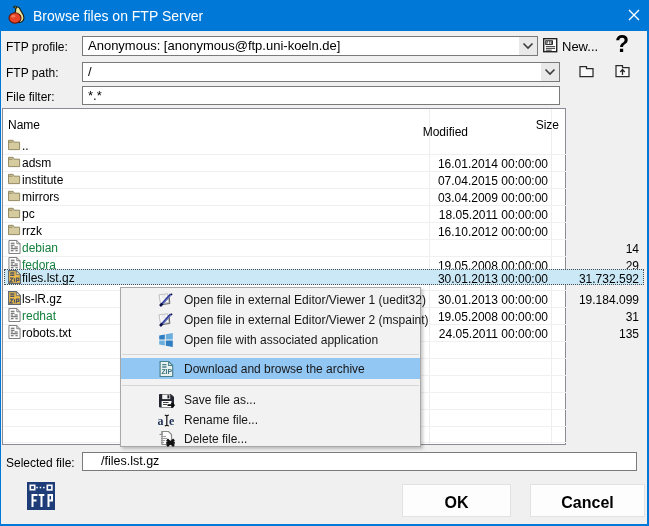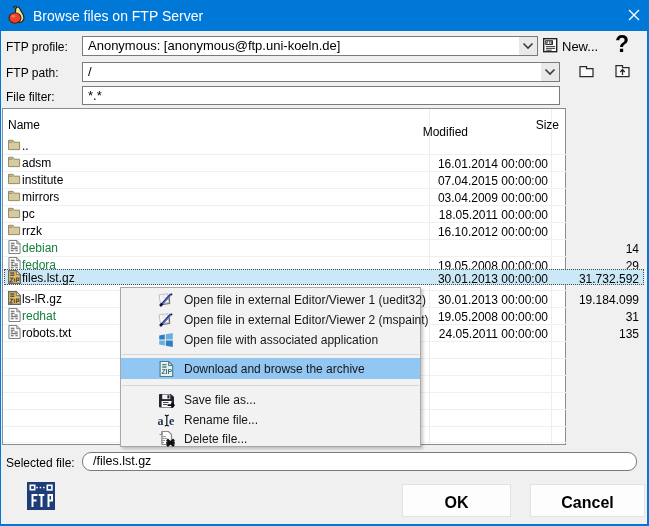--- a/index.html
+++ b/index.html
@@ -297,21 +297,21 @@
             <path d="M3 6.5 h5 M3 8.5 h6 M3 10.5 h4 M3 12.5 h3" stroke="#9a9a9a" stroke-width="1"></path>
             <path d="M9 9.5 L16 16 M16 9.5 L9 16" stroke="#111" stroke-width="2.6"></path>
             <path d="M8.2 12.8 L16.8 12.8" stroke="#111" stroke-width="2.2"></path>
           </svg>
           <div class="mtext">Delete file...</div>
         </div>
     </div>
   </div>
 
   <label class="fl abs" style="left:6px; top:456px;">Selected file:</label>
-  <div class="inp abs" style="left:82px; top:452px; width:555px; height:19px; line-height:17px; padding-left:10px; font-size:12.5px;border-radius:9px;">/files.lst.gz</div>
+  <div class="inp abs" style="left:82px; top:452px; width:555px; height:19px; line-height:17px; padding-left:18px; font-size:12.5px;">/files.lst.gz</div>
 
   <svg class="abs" id="ftplogo" style="left:27px; top:482px;" width="28" height="28" viewBox="0 0 28 28">
       <rect x="0" y="0" width="28" height="28" fill="#1e3c78"></rect>
 <rect x="3.3" y="3.3" width="4.4" height="4.4" fill="none" stroke="#fff" stroke-width="1.6"></rect>
 <rect x="20.3" y="3.3" width="4.6" height="4.6" fill="none" stroke="#fff" stroke-width="1.6"></rect>
 <rect x="9.3" y="4.8" width="1.5" height="1.5" fill="#fff"></rect>
 <rect x="12.7" y="4.8" width="1.5" height="1.5" fill="#fff"></rect>
 <rect x="16.1" y="4.8" width="1.5" height="1.5" fill="#fff"></rect>
 <path d="M5.5 25 L5.5 13 L10.5 13 M5.5 18.5 L9.5 18.5" fill="none" stroke="#fff" stroke-width="2"></path>
 <path d="M14.5 25 L14.5 13 M11.7 13 L17.3 13" fill="none" stroke="#fff" stroke-width="2"></path>

